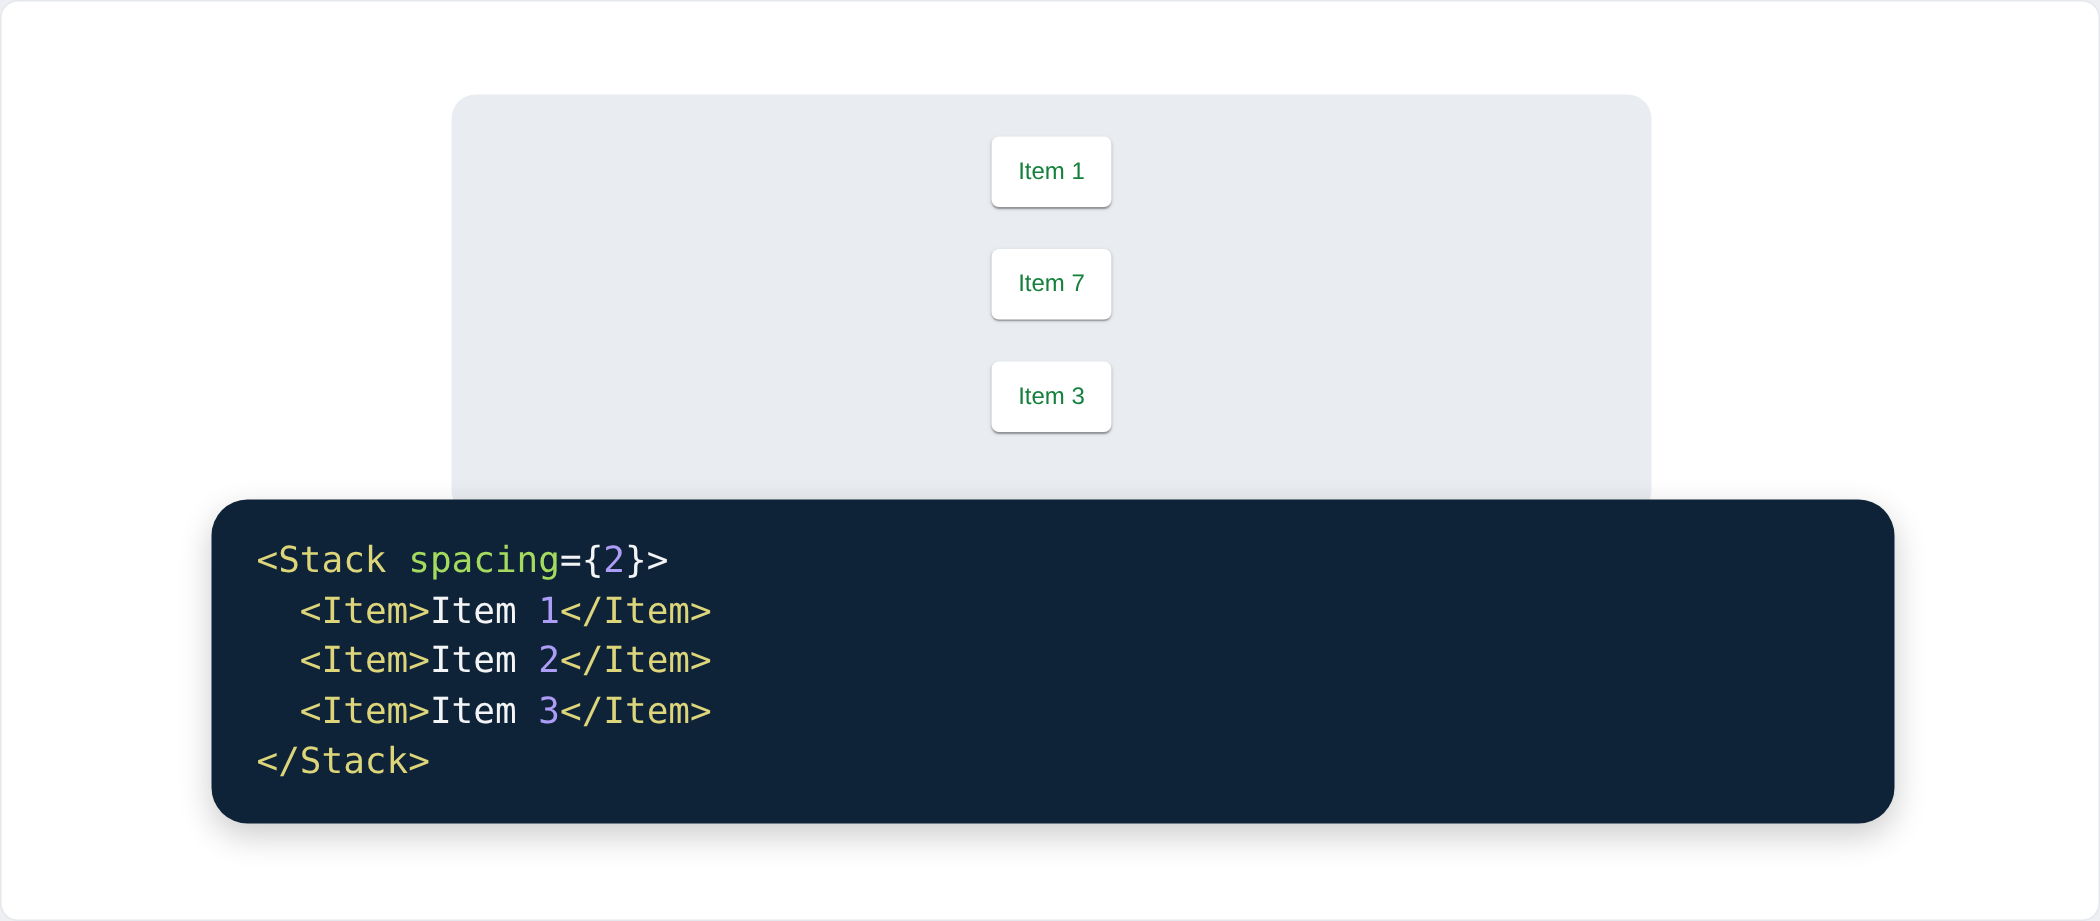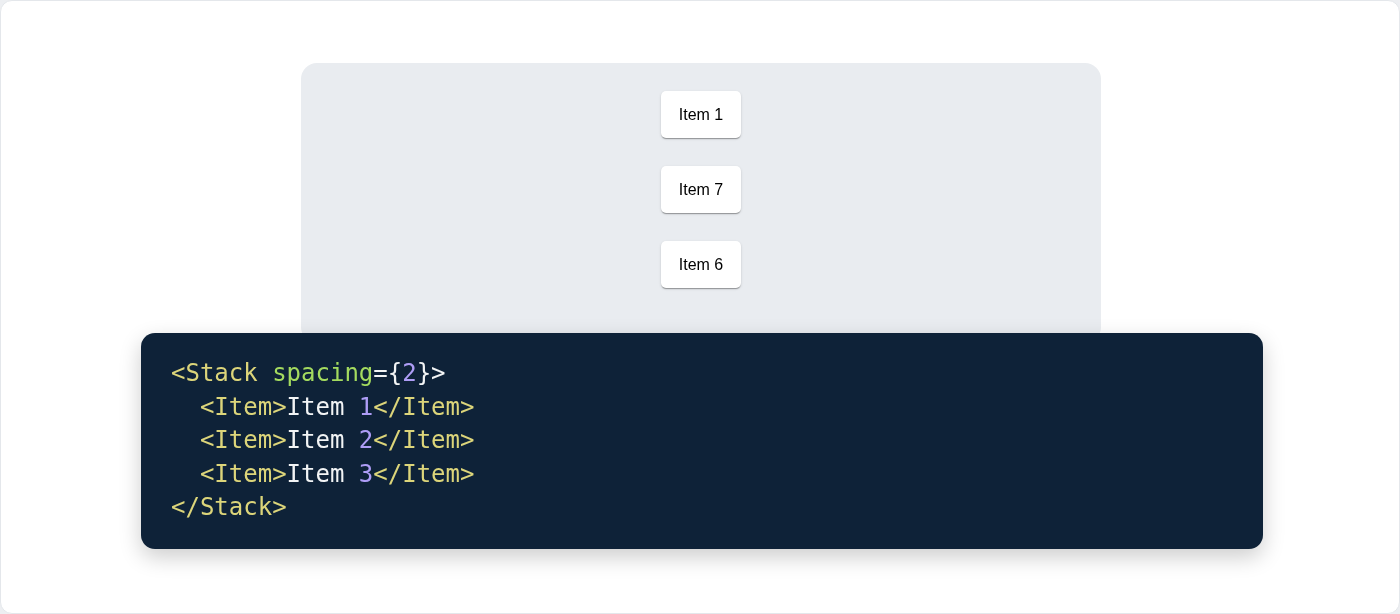--- a/index.html
+++ b/index.html
@@ -38,21 +38,21 @@
     height: 47px;
     background: #FFFFFF;
     border-radius: 5px;
     box-shadow: 0 2px 1px -1px rgba(0,0,0,0.2),
                 0 1px 1px 0 rgba(0,0,0,0.14),
                 0 1px 3px 0 rgba(0,0,0,0.12);
     display: flex;
     align-items: center;
     justify-content: center;
     font-size: 16px;
-    color: #000000;
+    color: #15803d;
   }
   .code-block {
     position: absolute;
     left: 140px;
     top: 332px;
     width: 1122px;
     height: 216px;
     background: #0E2238;
     border-radius: 14px;
     box-shadow: 0 8px 22px rgba(0,0,0,0.20);
@@ -75,21 +75,21 @@
 <div class="page-card" style="background: rgb(255, 255, 255); border-color: rgb(228, 231, 235);">
 
   <div class="demo-panel" style="background: rgb(233, 236, 240);">
     <div class="stack-item">
       <span>Item 1</span>
     </div>
     <div class="stack-item">
       <span>Item 7</span>
     </div>
     <div class="stack-item">
-      <span>Item 6</span>
+      <span>Item 3</span>
     </div>
   </div>
 
-  <div class="code-block" style="background: rgb(14, 34, 56);">
+  <div class="code-block" style="background: rgb(14, 34, 56); border-radius: 24px;">
     <pre class="code-pre"><span class="code-line"><span style="color: rgb(220, 213, 122);">&lt;Stack</span><span style="color: rgb(242, 244, 245);"> </span><span style="color: rgb(164, 219, 95);">spacing</span><span style="color: rgb(242, 244, 245);">={</span><span style="color: rgb(174, 157, 246);">2</span><span style="color: rgb(242, 244, 245);">}&gt;</span></span><span class="code-line"><span style="color: rgb(242, 244, 245);">  </span><span style="color: rgb(220, 213, 122);">&lt;Item&gt;</span><span style="color: rgb(242, 244, 245);">Item </span><span style="color: rgb(174, 157, 246);">1</span><span style="color: rgb(220, 213, 122);">&lt;/Item&gt;</span></span><span class="code-line"><span style="color: rgb(242, 244, 245);">  </span><span style="color: rgb(220, 213, 122);">&lt;Item&gt;</span><span style="color: rgb(242, 244, 245);">Item </span><span style="color: rgb(174, 157, 246);">2</span><span style="color: rgb(220, 213, 122);">&lt;/Item&gt;</span></span><span class="code-line"><span style="color: rgb(242, 244, 245);">  </span><span style="color: rgb(220, 213, 122);">&lt;Item&gt;</span><span style="color: rgb(242, 244, 245);">Item </span><span style="color: rgb(174, 157, 246);">3</span><span style="color: rgb(220, 213, 122);">&lt;/Item&gt;</span></span><span class="code-line"><span style="color: rgb(220, 213, 122);">&lt;/Stack&gt;</span></span></pre>
   </div>
 
 </div>
 
 </body></html>

